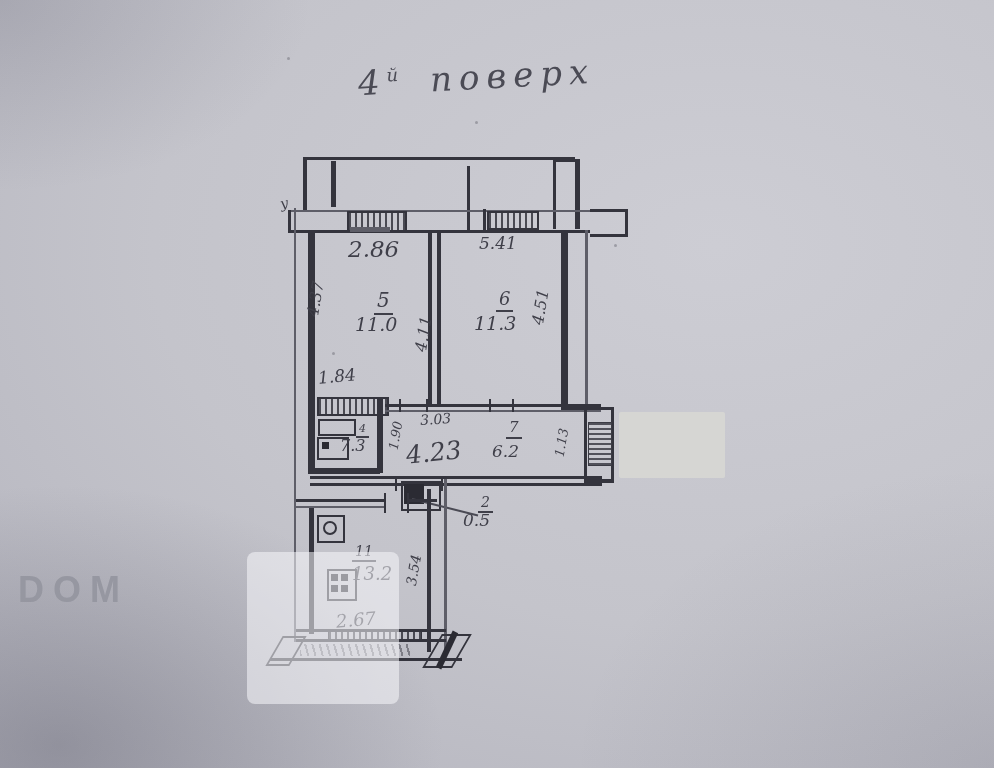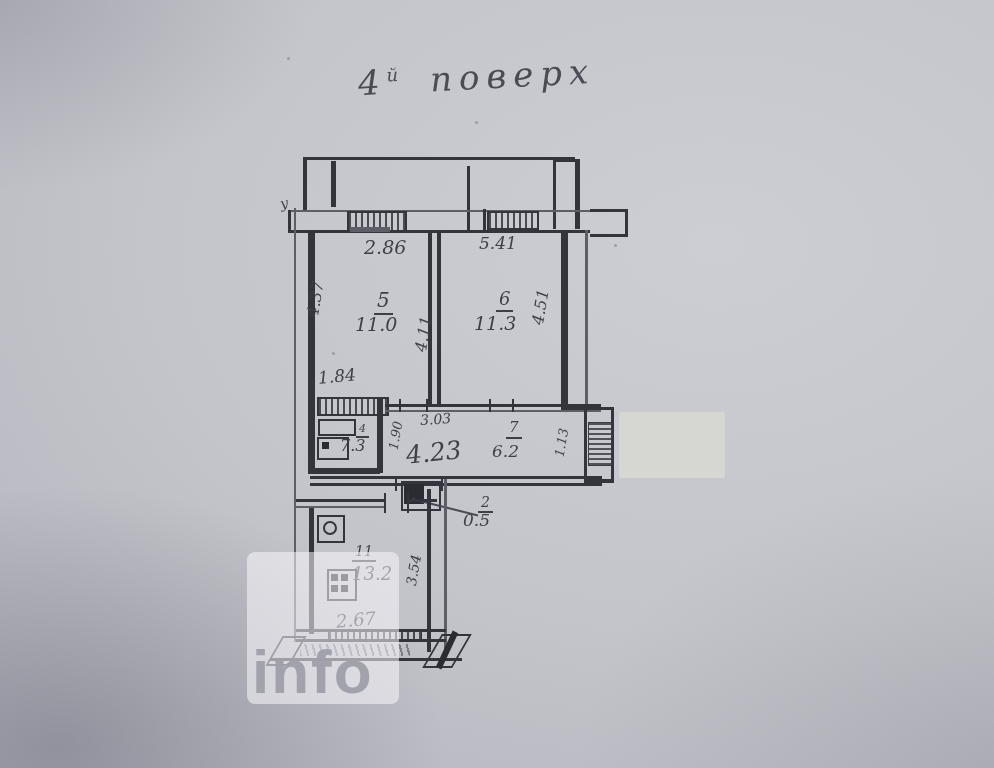--- a/index.html
+++ b/index.html
@@ -134,21 +134,21 @@
     <div class="w" style="left:296px;top:639px;width:150px;height:3px"></div>
     <div class="hatch" style="left:328px;top:630px;width:92px;height:10px;border-width:1px"></div>
 
     <div class="box skew" style="left:274px;top:636px;width:20px;height:26px"></div>
     <div class="w" style="left:270px;top:658px;width:192px;height:3px"></div>
     <div class="box skew" style="left:432px;top:634px;width:26px;height:30px"></div>
     <div class="dark" style="left:444px;top:630px;width:6px;height:40px;transform:rotate(25deg)"></div>
     <div class="hatchf" style="left:300px;top:644px;width:110px;height:12px"></div>
 
     <div class="hw" style="left:280px;top:196px;font-size:14px;transform:rotate(-12deg)">у</div>
-    <div class="hw" style="left:364px;top:238px;font-size:19px">2.86</div>
+    <div class="hw" style="left:348px;top:238px;font-size:23px">2.86</div>
     <div class="hw" style="left:479px;top:235px;font-size:17px">5.41</div>
     <div class="hw rot" style="left:298px;top:291px;font-size:16px">4.37</div>
     <div class="hw rot" style="left:406px;top:326px;font-size:16px">4.11</div>
     <div class="hw rot" style="left:523px;top:299px;font-size:16px">4.51</div>
     <div class="hw" style="left:318px;top:368px;font-size:17px;transform:rotate(-5deg)">1.84</div>
 
     <div class="hw" style="left:374px;top:290px;font-size:20px"><span class="u">5</span></div>
     <div class="hw" style="left:355px;top:315px;font-size:19px">11.0</div>
     <div class="hw" style="left:496px;top:290px;font-size:18px"><span class="u">6</span></div>
     <div class="hw" style="left:474px;top:314px;font-size:19px">11.3</div>
@@ -167,15 +167,15 @@
     <div class="hw" style="left:463px;top:512px;font-size:17px">0.5</div>
 
     <div class="hw" style="left:352px;top:544px;font-size:14px"><span class="u">11</span></div>
     <div class="hw" style="left:352px;top:565px;font-size:18px">13.2</div>
     <div class="hw" style="left:336px;top:611px;font-size:18px;transform:rotate(-5deg)">2.67</div>
     <div class="hw rot" style="left:398px;top:563px;font-size:14px">3.54</div>
   </div>
 
   <div class="redact"></div>
 
+  <div class="wm wm-dom">DOM</div>
   <div class="wm-block"></div>
-  <div class="wm wm-info">info</div>
 </div>
 
 </body></html>

